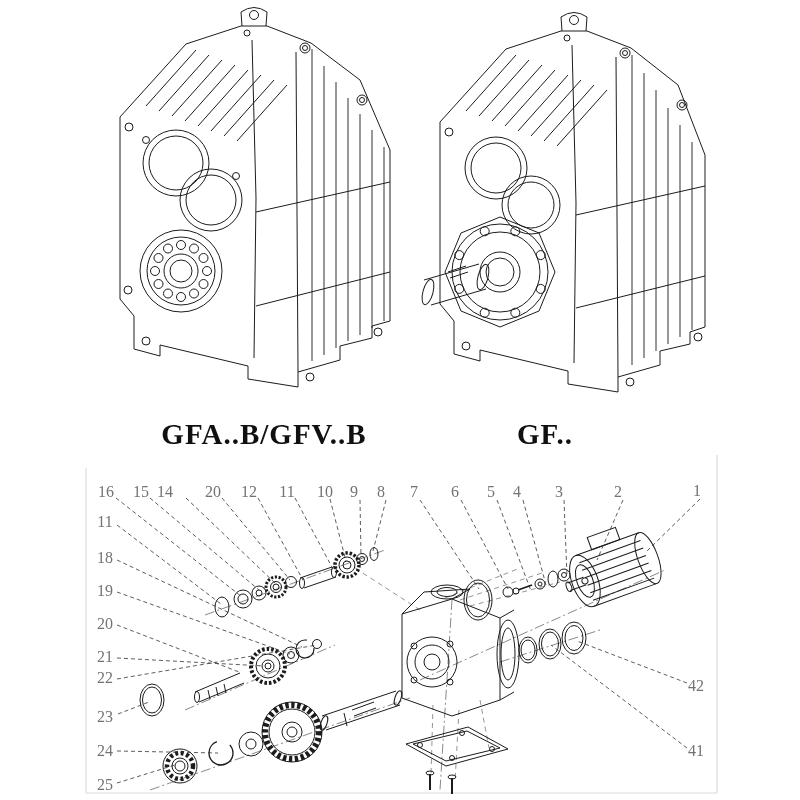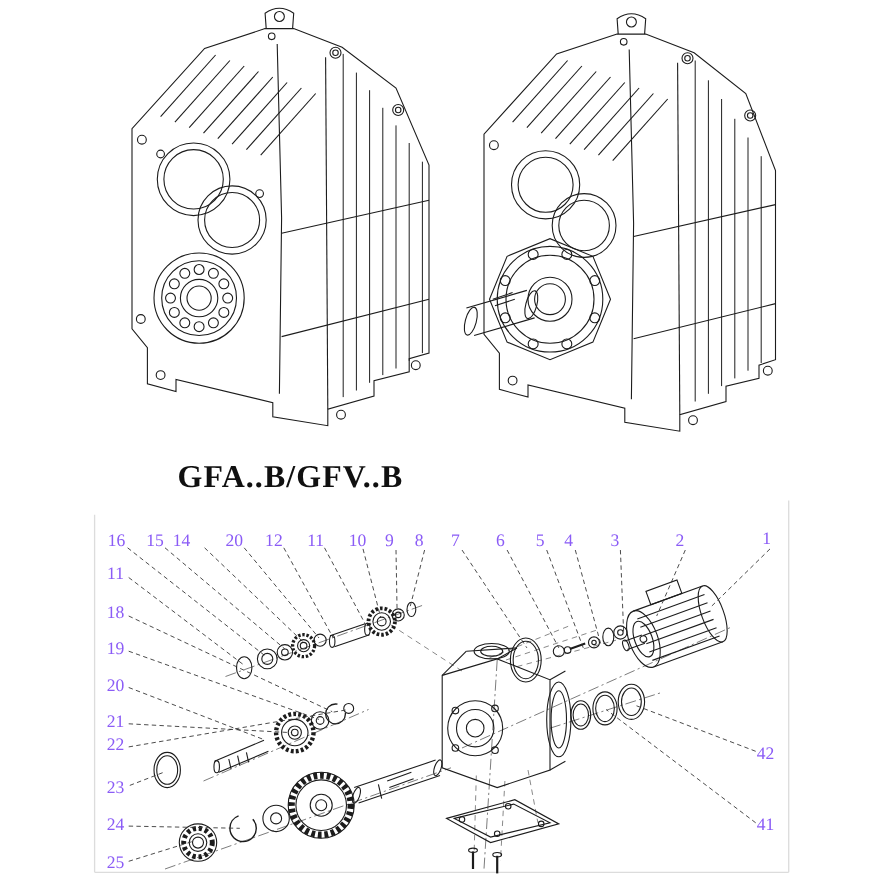--- a/index.html
+++ b/index.html
@@ -3,21 +3,21 @@
 <meta charset="utf-8">
 <style>
   html,body{margin:0;padding:0;background:#fff;}
   .page{position:relative;width:800px;height:800px;background:#ffffff;overflow:hidden;
         font-family:"Liberation Serif","DejaVu Serif",serif;}
   svg.art{position:absolute;left:0;top:0;}
   .model-label{position:absolute;top:418px;font-weight:bold;font-size:29px;letter-spacing:1px;
                text-align:center;color:#101010;}
   .model-label.left{left:118px;width:292px;}
   .model-label.right{left:460px;width:170px;}
-  .co{position:absolute;transform:translate(-50%,-50%);font-size:16px;color:#8b5cf6;line-height:1;}
+  .co{position:absolute;transform:translate(-50%,-50%);font-size:16px;color:#737373;line-height:1;}
 </style>
 </head>
 <body>
 
 <div class="page">
 
   <svg class="art" width="800" height="800" viewBox="0 0 800 800">
 
     <g stroke="#dcdcdc" stroke-width="1.2">
       <line x1="86" y1="468" x2="86" y2="793"></line>
@@ -364,20 +364,21 @@
         <path d="M118,714 L149,702"></path>
         <path d="M117,751 L218,753"></path>
         <path d="M117,783 L175,765"></path>
         <path d="M687,683 L577,641"></path>
         <path d="M687,748 L551,645"></path>
       </g>
     </g>
   </svg>
 
   <div class="model-label left">GFA..B/GFV..B</div>
+  <div class="model-label right">GF..</div>
 
   <div>
     <span class="co" style="left:106px;top:492px">16</span>
     <span class="co" style="left:141px;top:492px">15</span>
     <span class="co" style="left:165px;top:492px">14</span>
     <span class="co" style="left:213px;top:492px">20</span>
     <span class="co" style="left:249px;top:492px">12</span>
     <span class="co" style="left:287px;top:492px">11</span>
     <span class="co" style="left:325px;top:492px">10</span>
     <span class="co" style="left:354px;top:492px">9</span>

